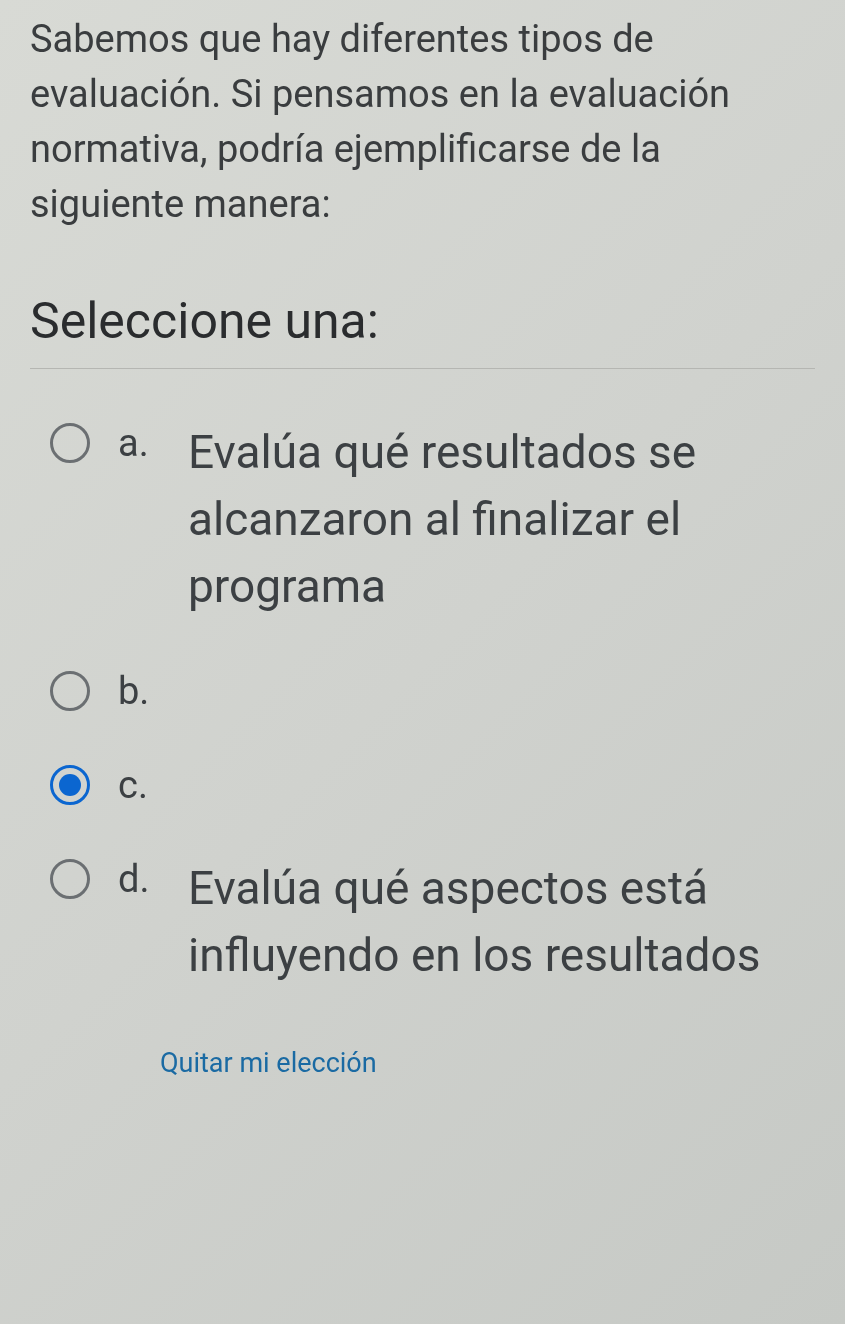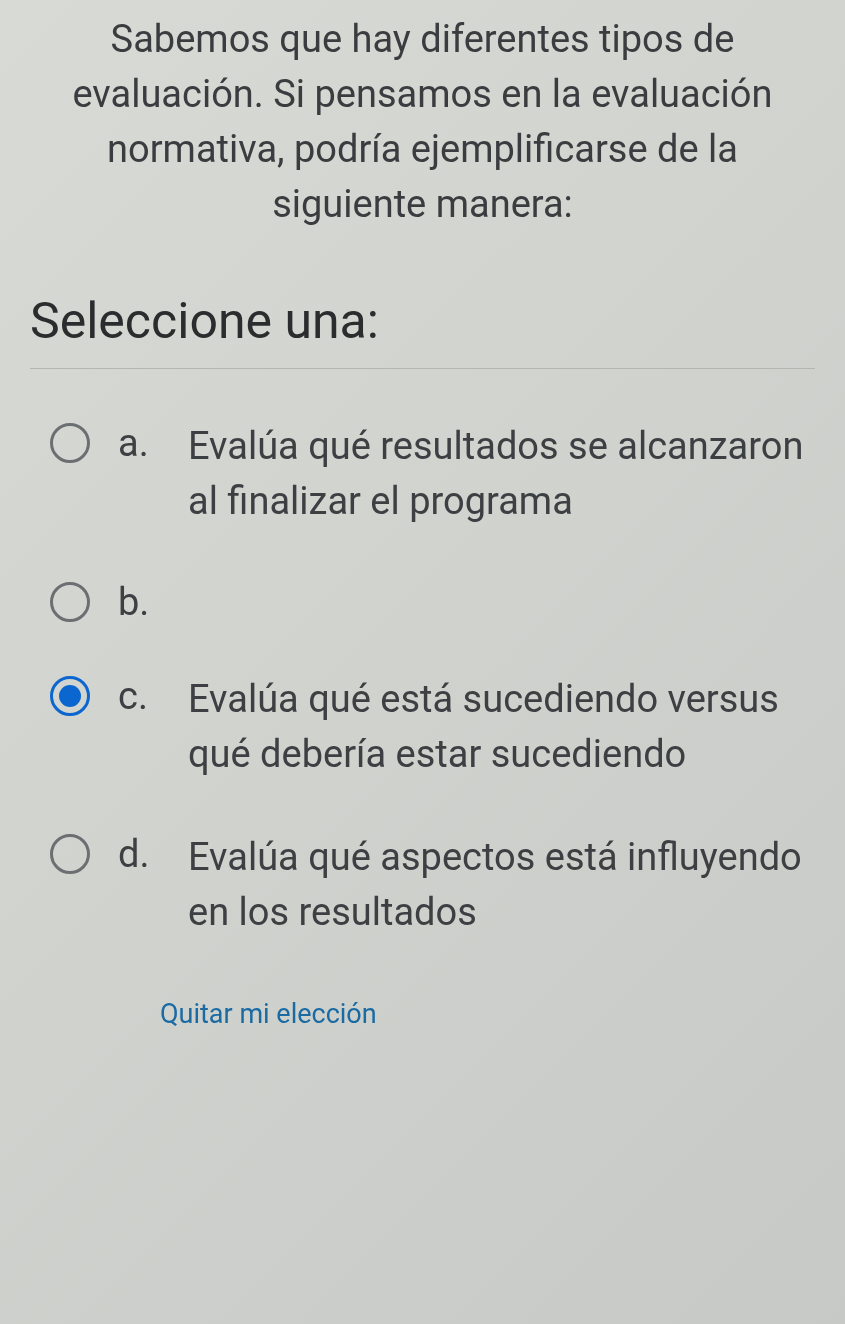--- a/index.html
+++ b/index.html
@@ -13,21 +13,20 @@
       width: 845px;
       height: 1324px;
       padding: 12px 30px 30px 30px;
       color: #3a3d3f;
     }
     .question-text {
       font-size: 38px;
       line-height: 1.45;
       color: #3a3d3f;
       margin-bottom: 60px;
-      text-align: center;
     }
     .prompt-label {
       font-size: 50px;
       color: #2a2c2e;
       margin-bottom: 18px;
     }
     .divider {
       border: none;
       border-top: 1px solid #b5b6b2;
       margin-bottom: 50px;
@@ -67,21 +66,21 @@
     }
     .option-letter {
       flex: 0 0 60px;
       font-size: 38px;
       color: #3c4043;
       margin-left: 28px;
       margin-top: 2px;
     }
     .option-text {
       flex: 1;
-      font-size: 38px;
+      font-size: 46px;
       line-height: 1.45;
       color: #3c4043;
       margin-left: 10px;
     }
     .clear-choice {
       display: inline-block;
       font-size: 27px;
       color: #1a6aa3;
       margin-left: 130px;
       margin-top: 10px;
@@ -108,21 +107,20 @@
   </div>
 
   <div class="option-row">
     <div class="radio"></div>
     <div class="option-letter">b.</div>
   </div>
 
   <div class="option-row">
     <div class="radio selected"></div>
     <div class="option-letter">c.</div>
-    <div class="option-text">Evalúa qué está sucediendo versus qué debería estar sucediendo</div>
   </div>
 
   <div class="option-row">
     <div class="radio"></div>
     <div class="option-letter">d.</div>
     <div class="option-text">Evalúa qué aspectos está influyendo en los resultados</div>
   </div>
 
 </div>
 

